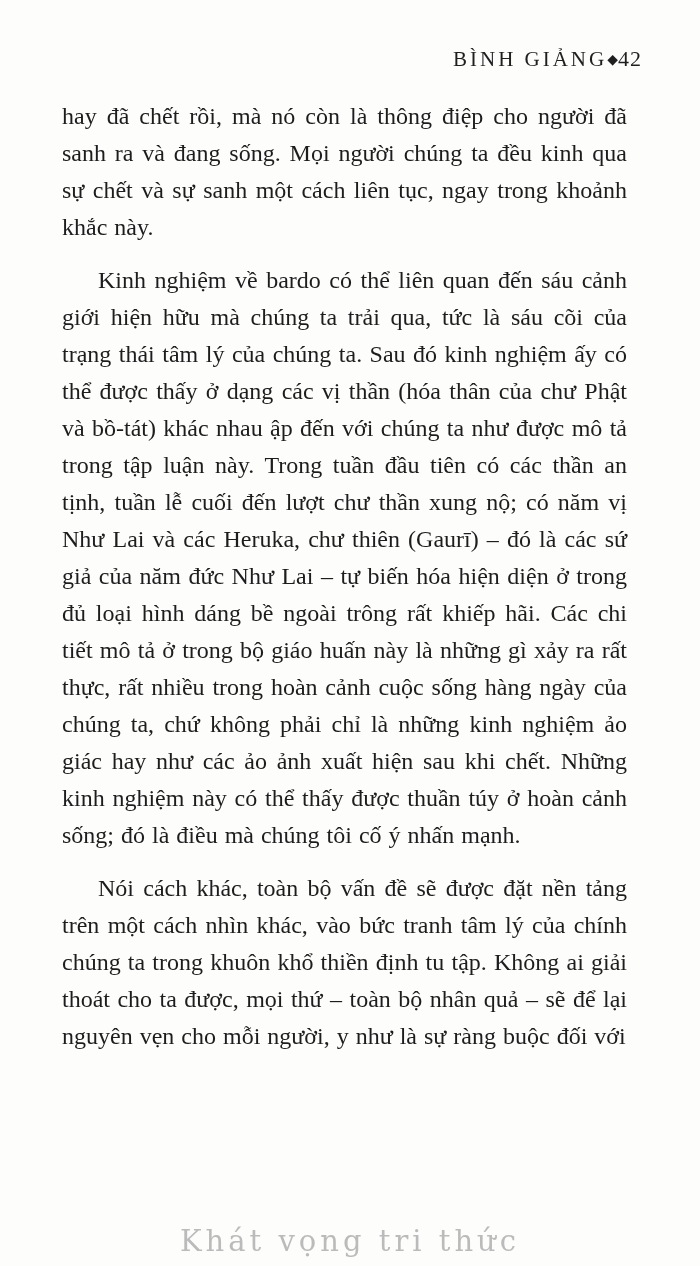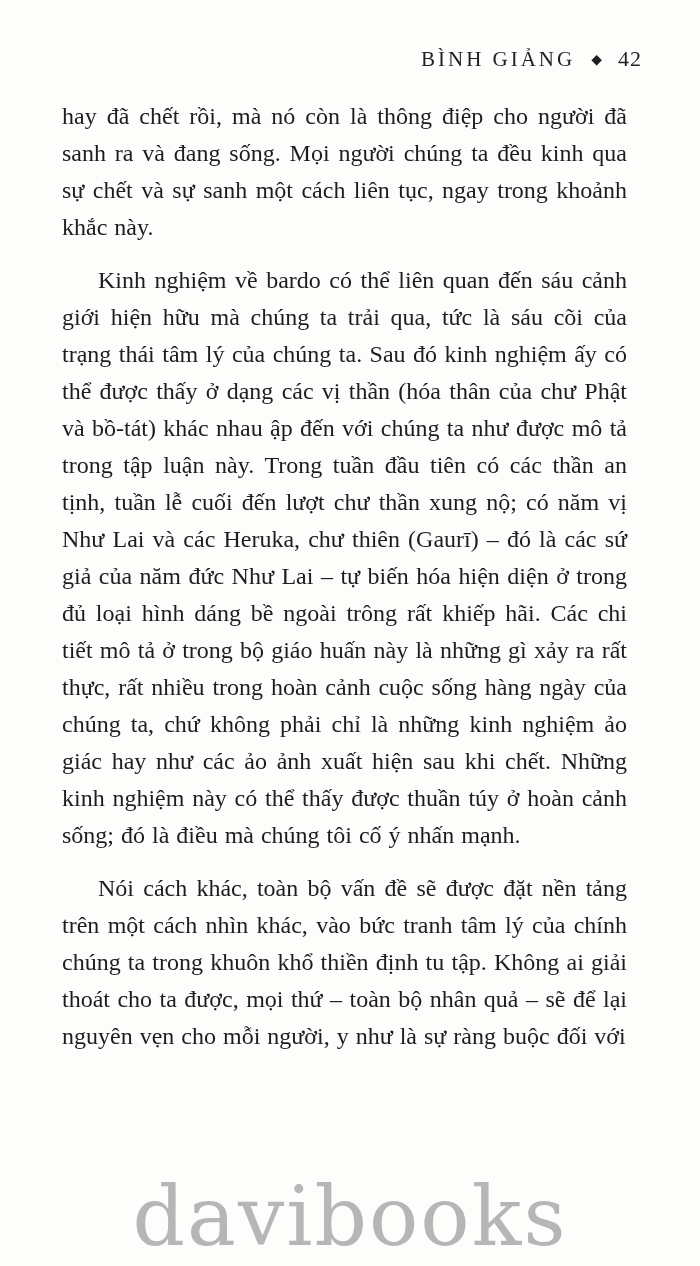--- a/index.html
+++ b/index.html
@@ -15,21 +15,20 @@
   }
   .page {
     padding: 46px 58px 0 62px;
     position: relative;
     z-index: 2;
   }
   .page-header {
     display: flex;
     justify-content: flex-end;
     align-items: baseline;
-    gap: 16px;
     font-size: 21px;
     letter-spacing: 2.5px;
     color: #1f1f1f;
     margin-bottom: 26px;
   }
   .section-title {
     font-variant: small-caps;
     text-transform: uppercase;
     letter-spacing: 3px;
   }
@@ -93,14 +92,14 @@
 
   <main class="body-text">
     <p>hay đã chết rồi, mà nó còn là thông điệp cho người đã sanh ra và đang sống. Mọi người chúng ta đều kinh qua sự chết và sự sanh một cách liên tục, ngay trong khoảnh khắc này.</p>
     <p class="indent">Kinh nghiệm về bardo có thể liên quan đến sáu cảnh giới hiện hữu mà chúng ta trải qua, tức là sáu cõi của trạng thái tâm lý của chúng ta. Sau đó kinh nghiệm ấy có thể được thấy ở dạng các vị thần (hóa thân của chư Phật và bồ-tát) khác nhau ập đến với chúng ta như được mô tả trong tập luận này. Trong tuần đầu tiên có các thần an tịnh, tuần lễ cuối đến lượt chư thần xung nộ; có năm vị Như Lai và các Heruka, chư thiên (Gaurī) – đó là các sứ giả của năm đức Như Lai – tự biến hóa hiện diện ở trong đủ loại hình dáng bề ngoài trông rất khiếp hãi. Các chi tiết mô tả ở trong bộ giáo huấn này là những gì xảy ra rất thực, rất nhiều trong hoàn cảnh cuộc sống hàng ngày của chúng ta, chứ không phải chỉ là những kinh nghiệm ảo giác hay như các ảo ảnh xuất hiện sau khi chết. Những kinh nghiệm này có thể thấy được thuần túy ở hoàn cảnh sống; đó là điều mà chúng tôi cố ý nhấn mạnh.</p>
     <p class="indent">Nói cách khác, toàn bộ vấn đề sẽ được đặt nền tảng trên một cách nhìn khác, vào bức tranh tâm lý của chính chúng ta trong khuôn khổ thiền định tu tập. Không ai giải thoát cho ta được, mọi thứ – toàn bộ nhân quả – sẽ để lại nguyên vẹn cho mỗi người, y như là sự ràng buộc đối với</p>
   </main>
 
 </div>
 
 <div class="watermark">
-  <div class="brand">davibooks</div>
+  <div class="slogan">Khát vọng tri thức</div>
 </div>
 
 </body></html>

